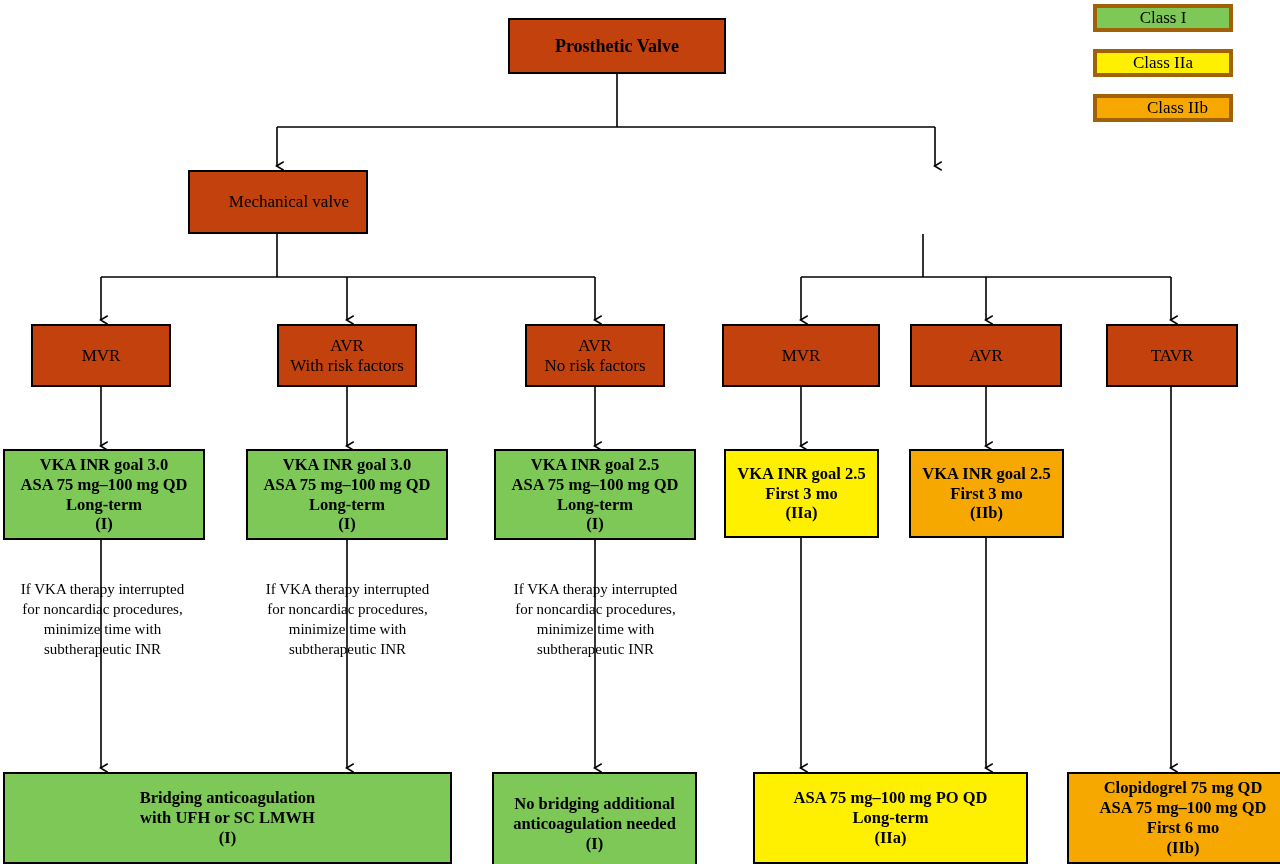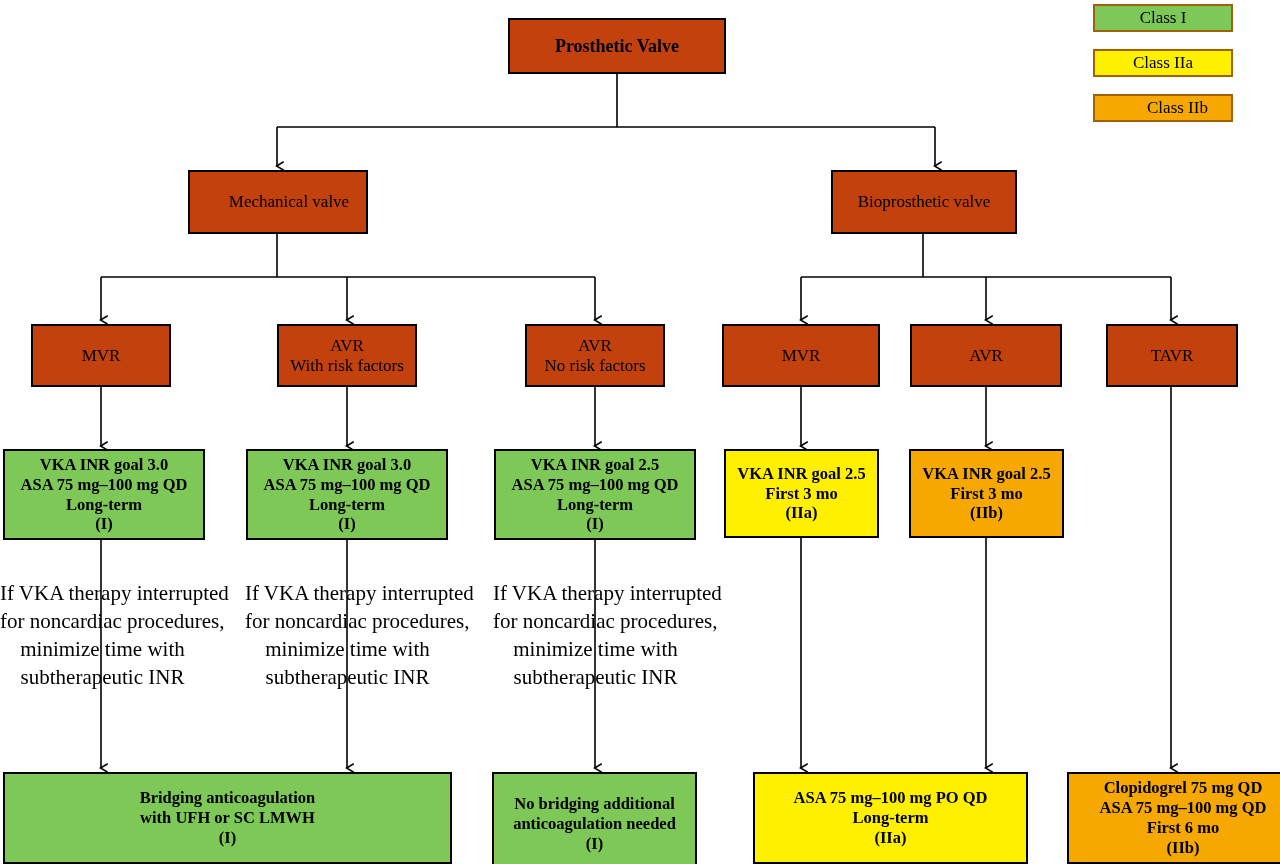--- a/index.html
+++ b/index.html
@@ -45,31 +45,31 @@
   .node.treat { font-weight: bold; font-size: 16.5px; line-height: 1.2; }
   .node.classI   { background: #7DC856; }
   .node.classIIa { background: #FFF000; }
   .node.classIIb { background: #F6A800; }
   .node.root { font-weight: bold; font-size: 18px; }
 
   .note {
     position: absolute;
     box-sizing: border-box;
     text-align: center;
-    font-size: 21px;
+    font-size: 15px;
     line-height: 1.33;
     font-weight: normal;
     color: #000;
   }
   .note .line { display: block; white-space: nowrap; }
 
   .legend {
     position: absolute;
     box-sizing: border-box;
-    border: 2px solid #a16207;
+    border: 4px solid #a16207;
     display: flex;
     align-items: center;
     justify-content: center;
     font-size: 17px;
     font-weight: normal;
   }
   .legend.classI   { background: #7DC856; }
   .legend.classIIa { background: #FFF000; }
   .legend.classIIb { background: #F6A800; padding-left: 29px; }
 </style>
@@ -130,23 +130,20 @@
     <span>Class IIb</span>
   </div>
 
   <div class="node root" style="left:508px; top:18px; width:218px; height:56px;">
     <span class="line">Prosthetic Valve</span>
   </div>
 
   <div class="node plain" style="left:188px; top:170px; width:180px; height:64px;padding-left:22px;">
     <span class="line">Mechanical valve</span>
   </div>
-  <div class="node plain" style="left:831px; top:170px; width:186px; height:64px;">
-    <span class="line">Bioprosthetic valve</span>
-  </div>
 
   <div class="node plain" style="left:31px; top:324px; width:140px; height:63px;">
     <span class="line">MVR</span>
   </div>
   <div class="node plain" style="left:277px; top:324px; width:140px; height:63px;">
     <span class="line">AVR</span>
     <span class="line">With risk factors</span>
   </div>
   <div class="node plain" style="left:525px; top:324px; width:140px; height:63px;">
     <span class="line">AVR</span>

